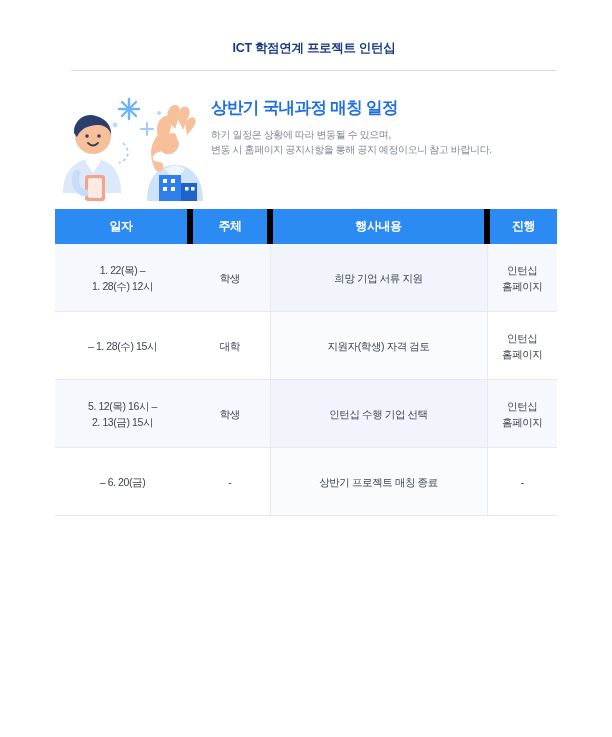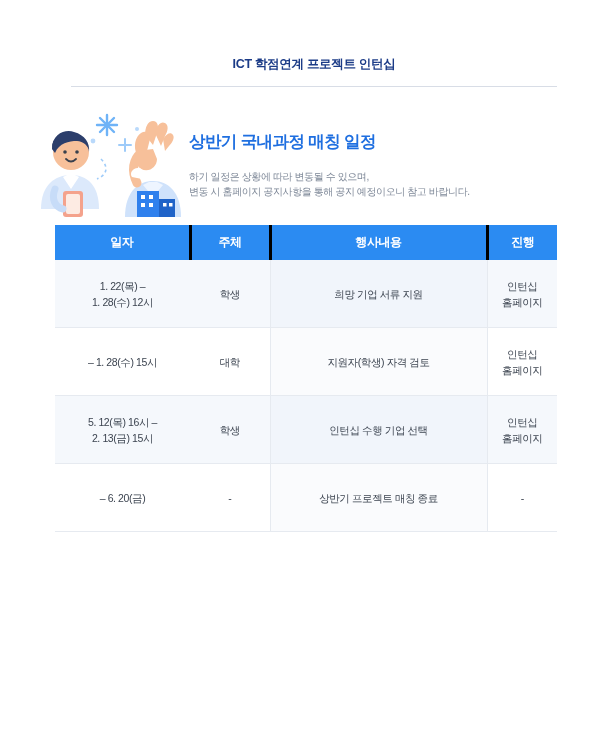--- a/index.html
+++ b/index.html
@@ -16,60 +16,60 @@
   }
   .page {
     position: relative;
     width: 612px;
     height: 737px;
     box-sizing: border-box;
   }
 
   
   .header {
-    padding-top: 56px;
+    padding-top: 40px;
     text-align: center;
     margin-left: 16px;
   }
   .header-title {
     font-size: 12.5px;
     font-weight: bold;
     color: #1b3b87;
     letter-spacing: -0.3px;
   }
   .header-rule {
     margin: 13px 55px 0 55px;
     border-top: 1px solid #d8dde6;
   }
 
   
   .hero {
     display: flex;
-    align-items: center;
-    padding: 18px 55px 0 33px;
+    align-items: flex-start;
+    padding: 18px 55px 0 55px;
   }
   .hero-illustration {
     width: 150px;
     min-width: 150px;
     height: 112px;
     position: relative;
     overflow: hidden;
   }
   .hero-text {
     padding-left: 6px;
     padding-top: 8px;
   }
   .hero-title {
     font-size: 16.5px;
     font-weight: bold;
     color: #1f6fe0;
     letter-spacing: -0.6px;
   }
   .hero-desc {
-    margin-top: 16px;
+    margin-top: 8px;
     font-size: 10px;
     line-height: 15px;
     color: #7d8797;
     letter-spacing: -0.4px;
   }
   .hero-desc span {
     display: block;
   }
 
   
@@ -87,21 +87,21 @@
   table.schedule col.c-prog   { width: 70px; }
 
   table.schedule thead th {
     background: #2b8bf2;
     color: #ffffff;
     font-size: 12px;
     font-weight: bold;
     letter-spacing: -0.4px;
     height: 33px;
     vertical-align: middle;
-    border-right: 3px solid #000000;
+    border-right: 6px solid #000000;
   }
   table.schedule thead th:last-child { border-right: none; }
 
   table.schedule tbody td {
     height: 65px;
     font-size: 10.5px;
     letter-spacing: -0.4px;
     text-align: center;
     vertical-align: middle;
     border-bottom: 1px solid #e6eaf0;

